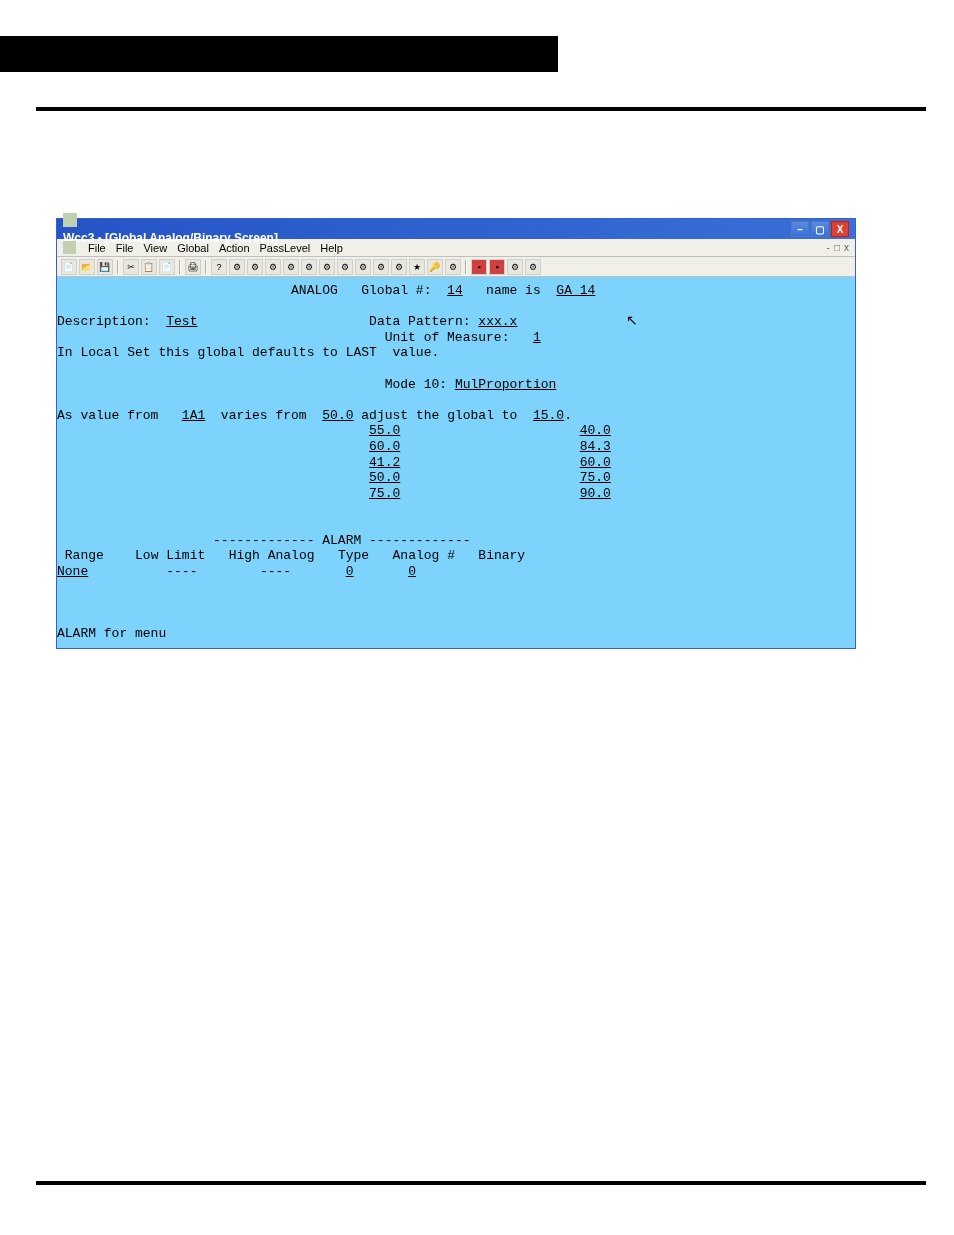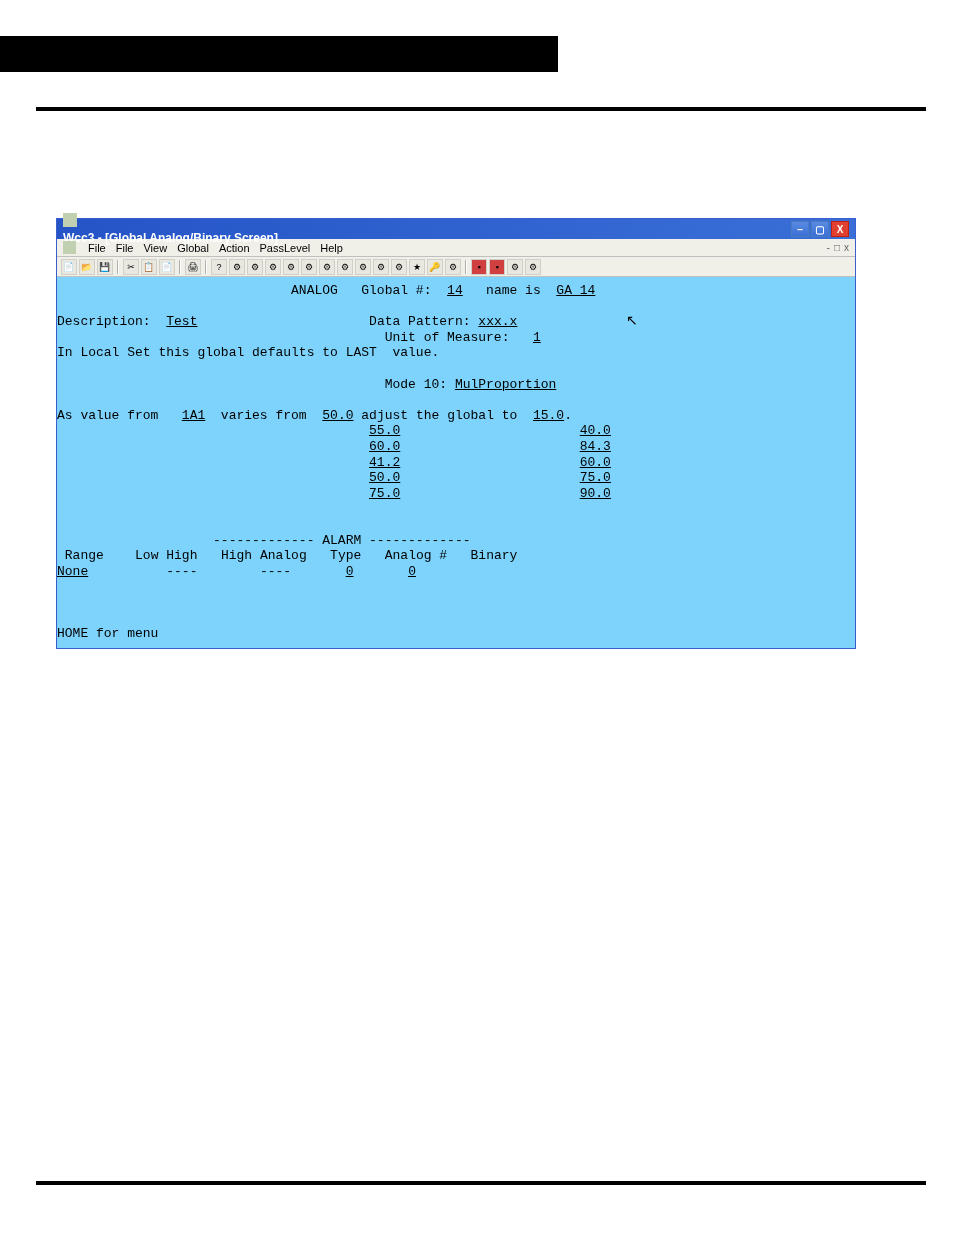--- a/index.html
+++ b/index.html
@@ -216,24 +216,24 @@
 
 <span>As value from</span>   <span class="underline">1A1</span>  <span>varies from</span>  <span class="underline">50.0</span> <span>adjust the global to</span>  <span class="underline">15.0</span>.
                                         <span class="underline">55.0</span>                       <span class="underline">40.0</span>
                                         <span class="underline">60.0</span>                       <span class="underline">84.3</span>
                                         <span class="underline">41.2</span>                       <span class="underline">60.0</span>
                                         <span class="underline">50.0</span>                       <span class="underline">75.0</span>
                                         <span class="underline">75.0</span>                       <span class="underline">90.0</span>
 
 
                     ------------- <span>ALARM</span> -------------
- <span>Range</span>    <span>Low High</span>   <span>High Analog</span>   <span>Type</span>   <span>Analog #</span>   <span>Binary</span>
+ <span>Range</span>    <span>Low Limit</span>   <span>High Analog</span>   <span>Type</span>   <span>Analog #</span>   <span>Binary</span>
 <span class="underline">None</span>          <span>----</span>        <span>----</span>       <span class="underline">0</span>       <span class="underline">0</span>
 
 
 
-<span>HOME for menu</span>
+<span>ALARM for menu</span>
 </div>
 </div>
 
 <div class="cursor-arrow">↖</div>
 
 <div class="bottom-hr"></div>
 
 </body></html>

